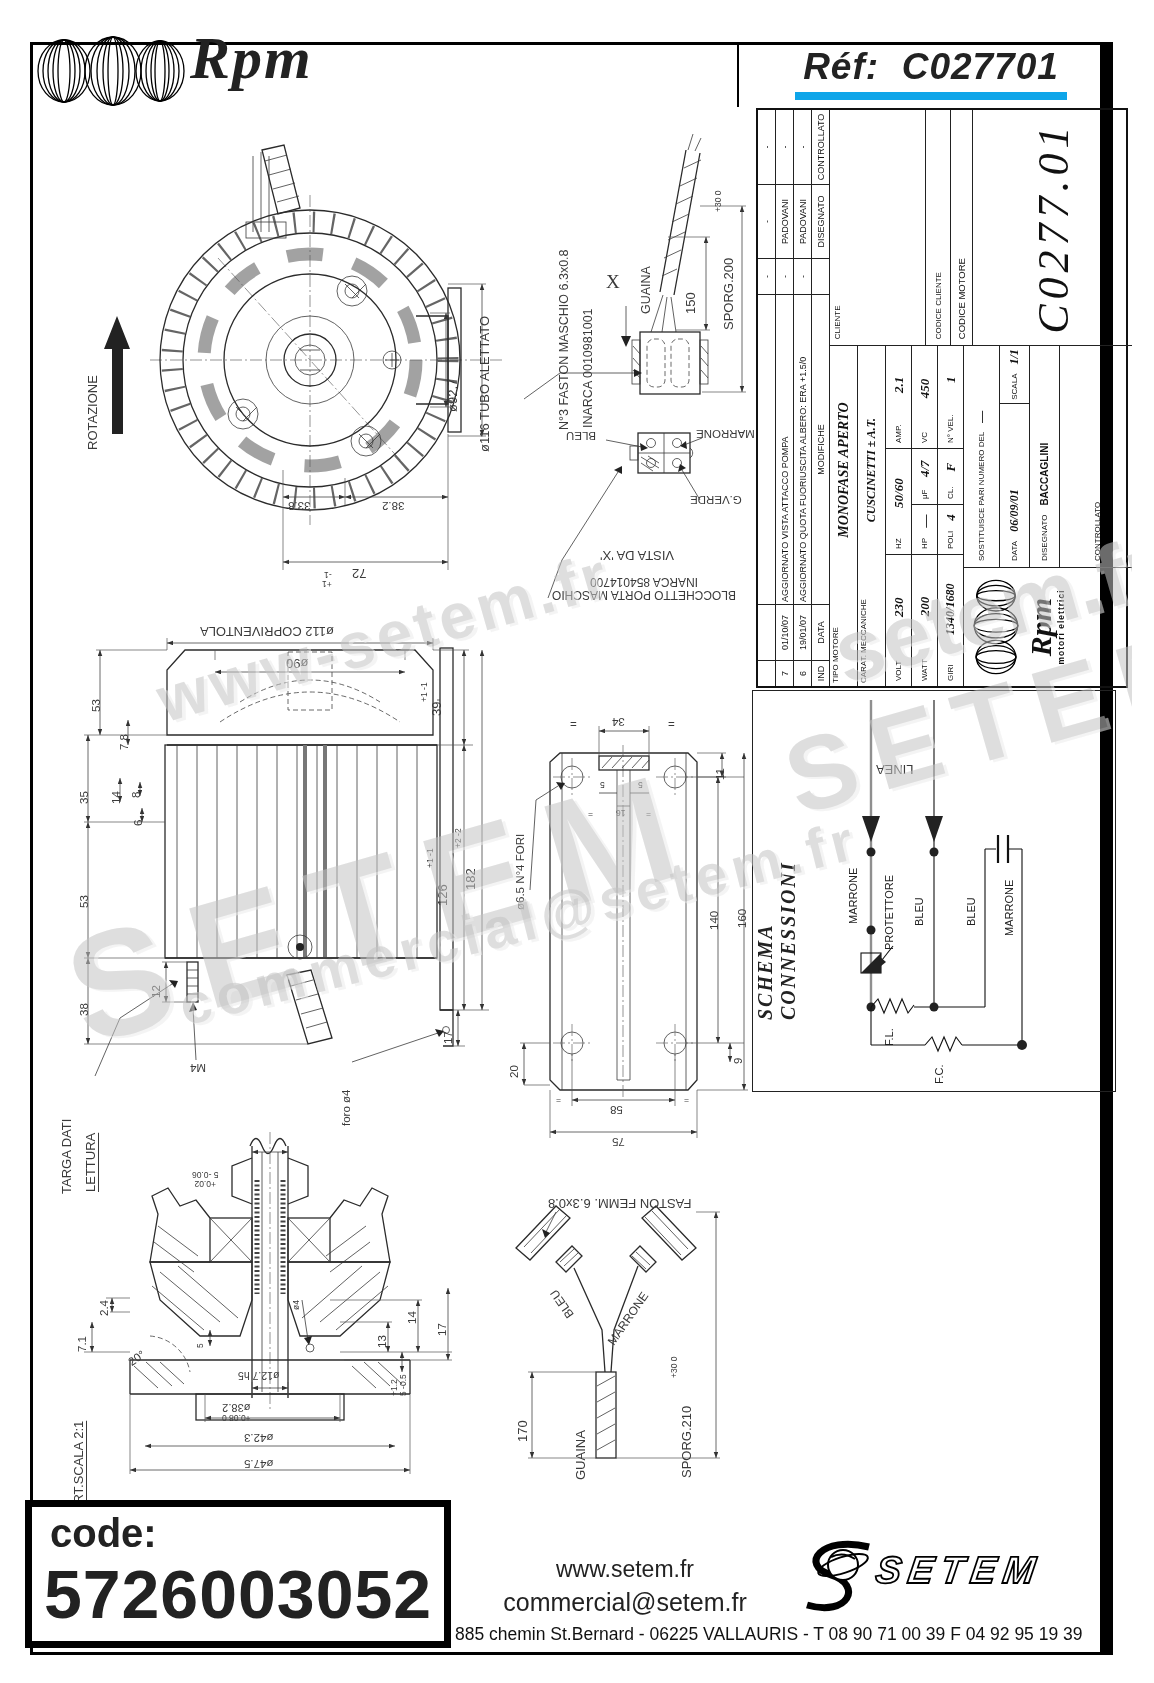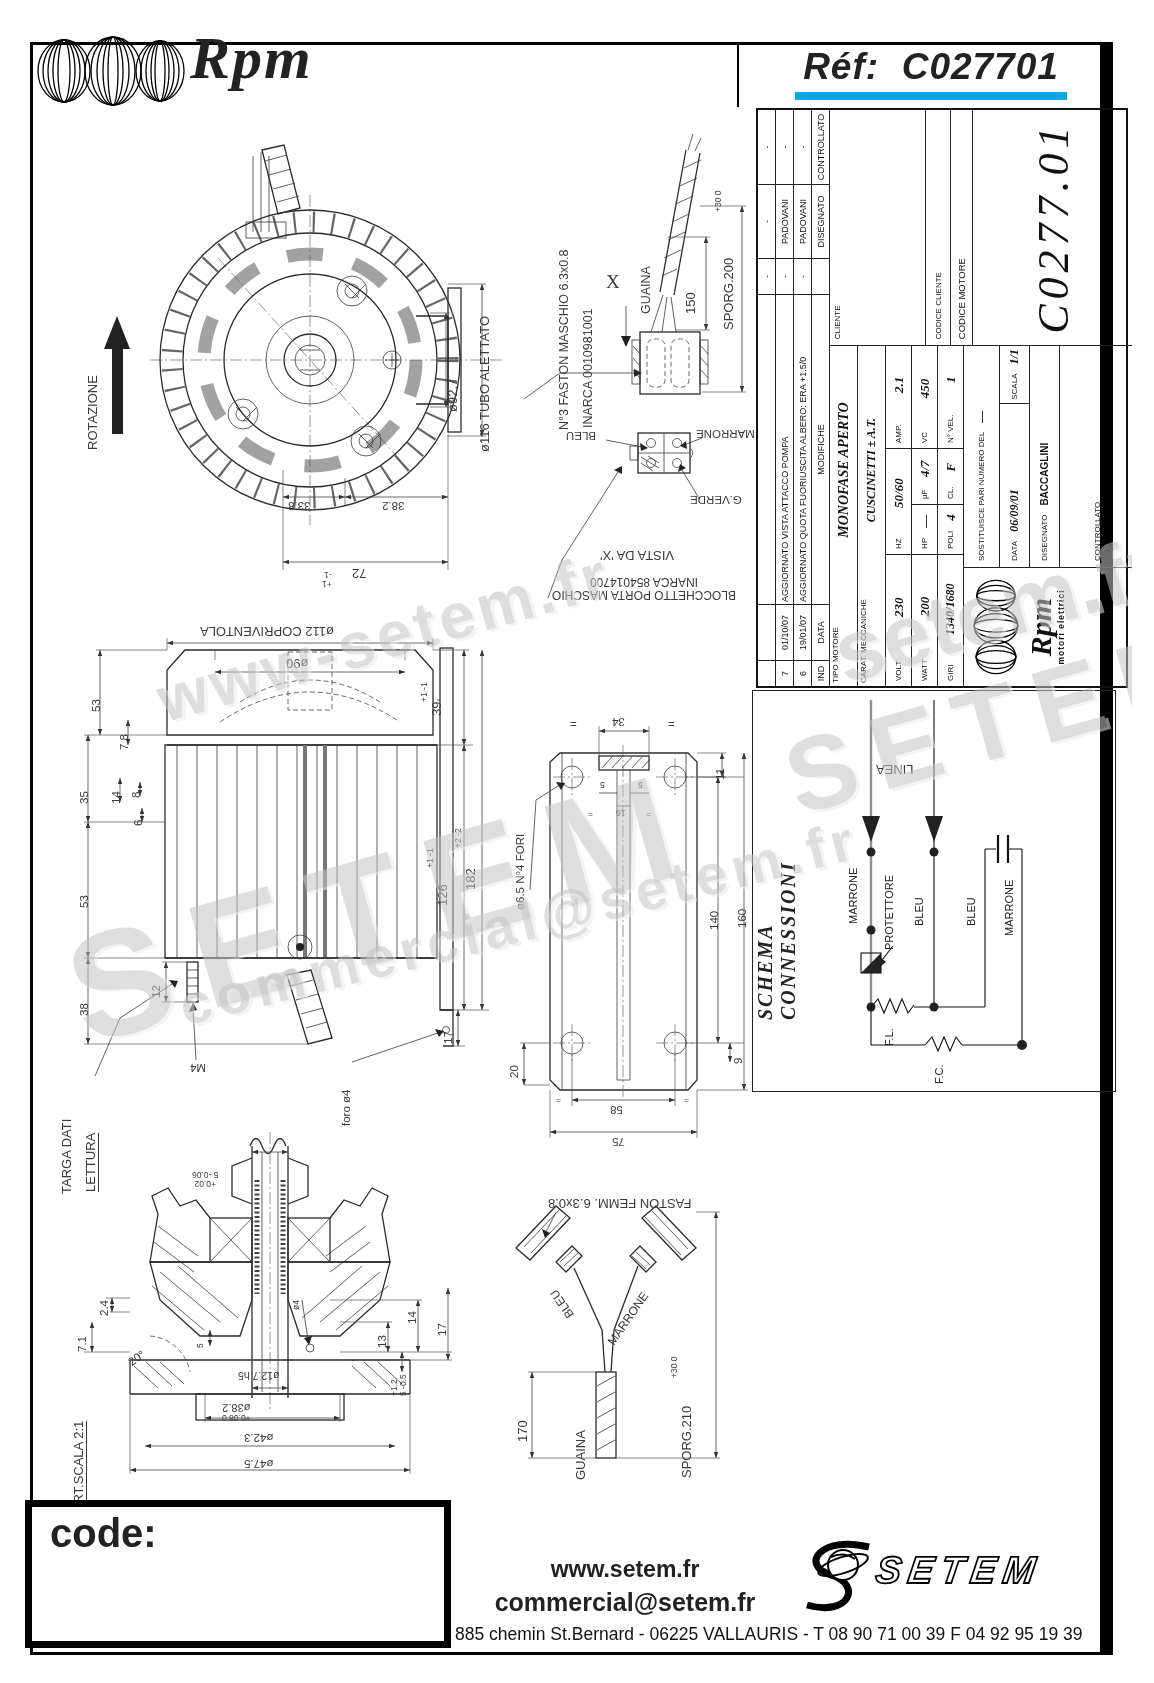--- a/index.html
+++ b/index.html
@@ -57,21 +57,21 @@
   .schlbl{font-size:11px;color:#222;}
   #schtitle{position:absolute;left:754px;top:800px;height:220px;font:italic 700 20px "Liberation Serif",serif;letter-spacing:2px;z-index:12;}
   
   .wm{position:absolute;z-index:30;color:#c4c4c4;opacity:.55;font-weight:700;pointer-events:none;
       text-shadow:3px 3px 0 #ececec;white-space:nowrap;font-family:"Liberation Sans",sans-serif;}
   
   #codebox{position:absolute;left:25px;top:1500px;width:426px;height:148px;border:7px solid #000;
            box-sizing:border-box;background:#fff;z-index:60;}
   #codebox .cl{position:absolute;left:18px;top:4px;font-size:40px;font-weight:700;}
   #codebox .cv{position:absolute;left:0;right:0;top:48px;text-align:center;font-size:68px;font-weight:700;letter-spacing:1px;}
-  .foot{position:absolute;z-index:55;font-weight:700;}
+  .foot{position:absolute;z-index:55;font-weight:400;}
   #addr{position:absolute;left:455px;top:1624px;width:600px;font-size:17.5px;color:#111;z-index:55;text-align:center;white-space:nowrap;}
   
   svg.art{position:absolute;left:0;top:0;z-index:6;}
   svg.art .o{stroke:#2b2b2b;stroke-width:1.3;fill:none;}
   svg.art .t{stroke:#3a3a3a;stroke-width:.8;fill:none;}
   svg.art .ext{stroke:#555;stroke-width:.7;fill:none;}
   svg.art .dim{stroke:#444;stroke-width:.8;fill:none;marker-start:url(#ah);marker-end:url(#ah);}
   svg.art .cl{stroke:#666;stroke-width:.7;fill:none;stroke-dasharray:12 3 2 3;}
   svg.art .dsh{stroke:#444;stroke-width:.8;fill:none;stroke-dasharray:5 3;}
   svg.art .fb{fill:#222;stroke:none;}
@@ -607,20 +607,21 @@
   </div>
 
   <span class="wm" style="left:150px;top:600px;font-size:64px;transform:rotate(-16deg);letter-spacing:4px">www-setem.fr</span>
   <span class="wm" style="left:60px;top:820px;font-size:150px;transform:rotate(-16deg);letter-spacing:26px">SETEM</span>
   <span class="wm" style="left:170px;top:890px;font-size:56px;transform:rotate(-14deg);letter-spacing:6px">commercial@setem.fr</span>
   <span class="wm" style="left:830px;top:560px;font-size:86px;transform:rotate(-16deg)">setem.fr</span>
   <span class="wm" style="left:780px;top:660px;font-size:104px;transform:rotate(-16deg);letter-spacing:18px">SETEM</span>
 
   <div id="codebox">
     <div class="cl">code:</div>
+    <div class="cv">5726003052</div>
   </div>
   <div class="foot" style="left:500px;top:1556px;width:250px;text-align:center;font-size:23px">www.setem.fr</div>
   <div class="foot" style="left:480px;top:1588px;width:290px;text-align:center;font-size:25px">commercial@setem.fr</div>
   <div id="addr">885 chemin St.Bernard  -  06225 VALLAURIS  -  T 08 90 71 00 39   F 04 92 95 19 39</div>
   <svg style="position:absolute;left:785px;top:1535px;z-index:55" width="270" height="85" viewBox="0 0 270 85">
     <g>
       <path d="M84 12 C 36 0, 14 30, 46 40 C 78 50, 64 82, 22 70" fill="none" stroke="#000" stroke-width="7"></path>
       <circle cx="58" cy="30" r="15" fill="#fff" stroke="#000" stroke-width="2"></circle>
       <path d="M46 22 q12 -6 24 2" fill="none" stroke="#000" stroke-width="2"></path>
       <ellipse cx="58" cy="30" rx="26" ry="8" fill="none" stroke="#000" stroke-width="2" transform="rotate(-18 58 30)"></ellipse>

